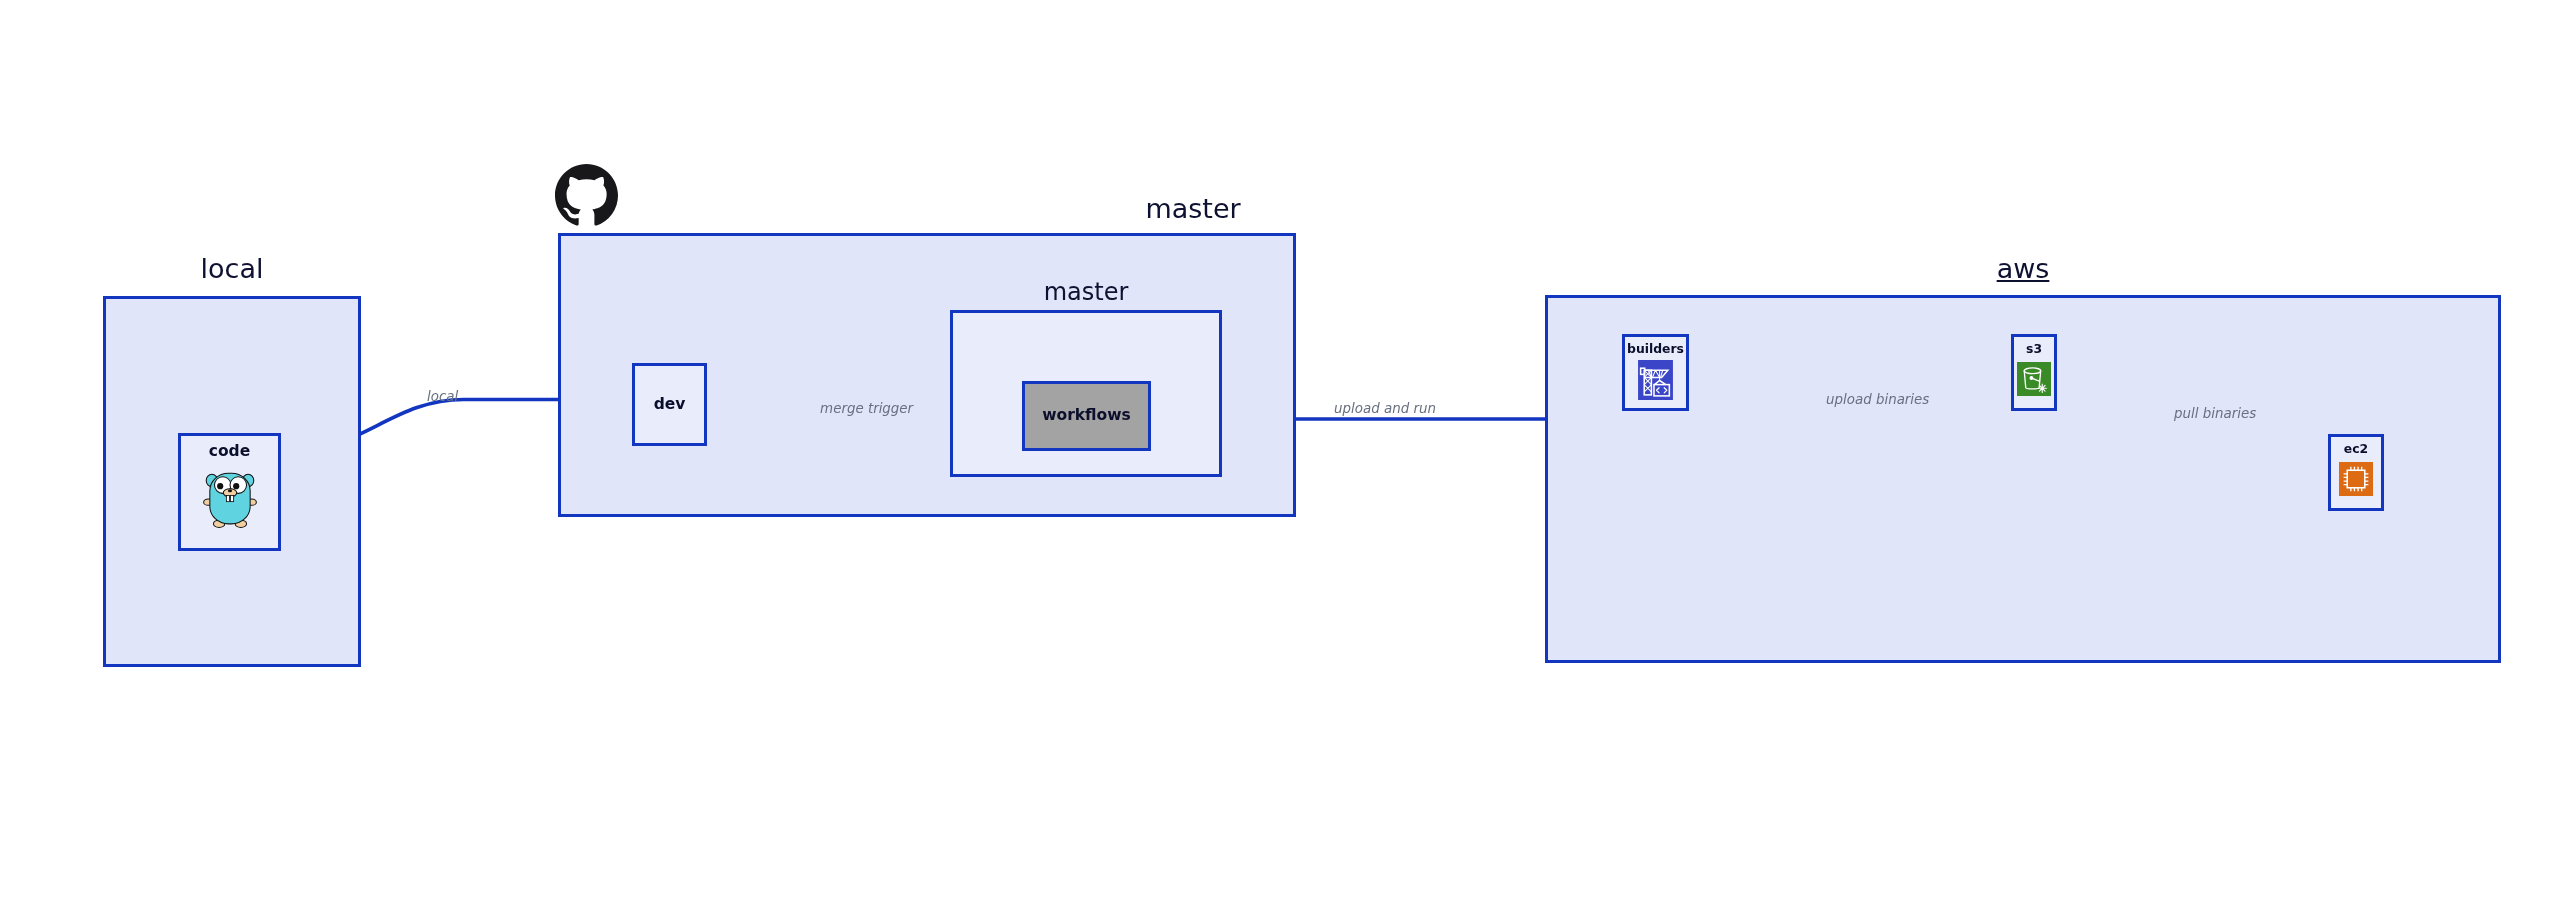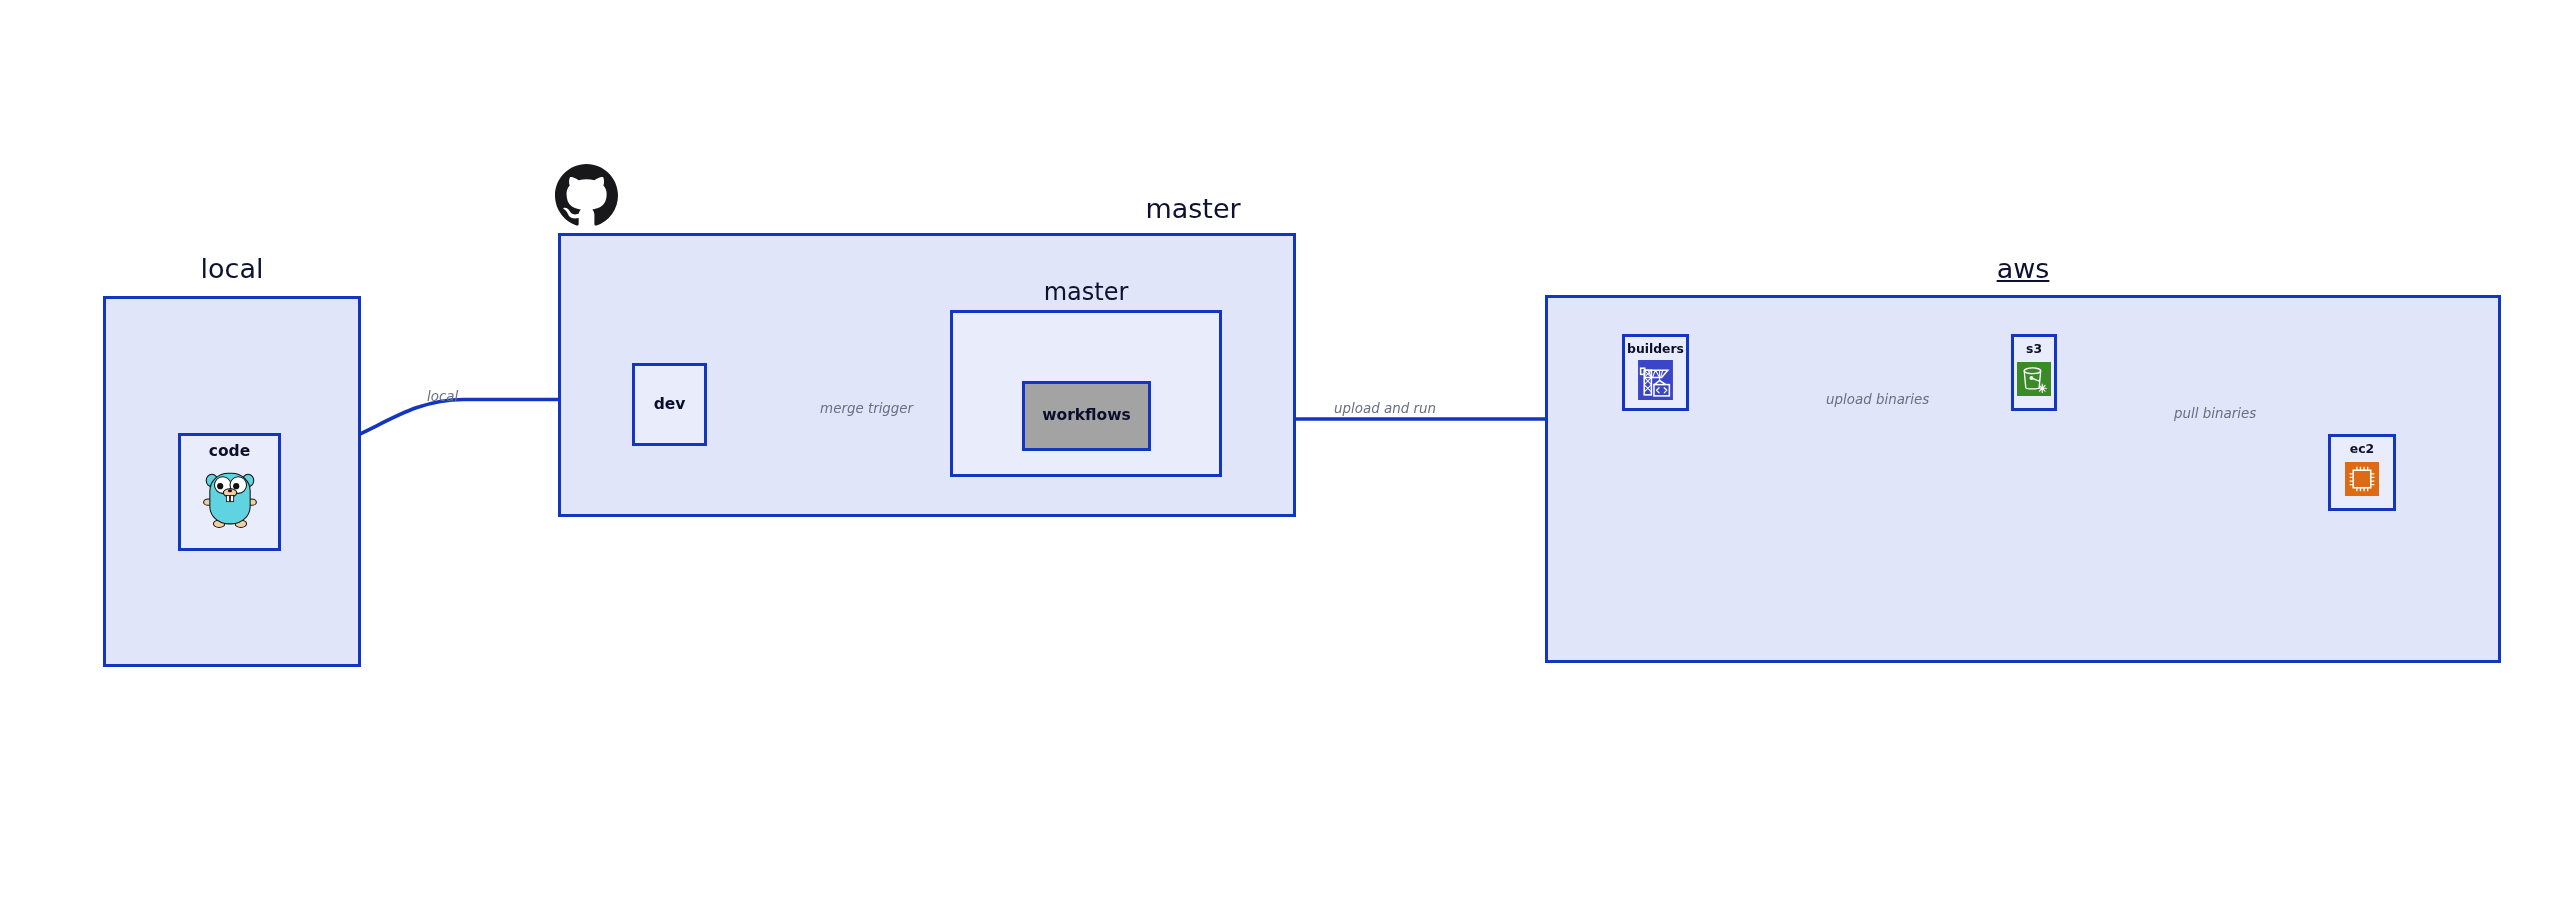--- a/index.html
+++ b/index.html
@@ -235,21 +235,21 @@
         </g>
         <g stroke="#ffffff" stroke-width="2.2" stroke-linecap="round">
           <path d="M49,43 L49,59 M41,51 L57,51 M43.5,45.5 L54.5,56.5 M54.5,45.5 L43.5,56.5"></path>
         </g>
       </svg>
     </span>
   </div>
 
   <div class="edge-label on-group" style="left:2172px; top:407px; font-size:13.4px;">pull binaries</div>
 
-  <div class="node" style="left:2328px; top:434px; width:68px; height:77px; padding-top:6.2px;">
+  <div class="node" style="left:2328px; top:434px; width:56px; height:77px; padding-top:6.2px;">
     <span class="node-label" style="font-size:12.4px;">ec2</span>
     <span class="node-icon" style="margin-top:6.2px;">
       <svg width="34" height="34" viewBox="0 0 66 66" xmlns="http://www.w3.org/2000/svg">
         <rect x="0" y="0" width="66" height="66" fill="#dd6b14"></rect>
         <g fill="none" stroke="#ffffff" stroke-width="3">
           <rect x="16" y="16" width="34" height="34"></rect>
         </g>
         <g stroke="#ffffff" stroke-width="2.6" stroke-linecap="butt">
           <path d="M23,16 L23,9 M30,16 L30,9 M37,16 L37,9 M44,16 L44,9"></path>
           <path d="M23,50 L23,57 M30,50 L30,57 M37,50 L37,57 M44,50 L44,57"></path>

